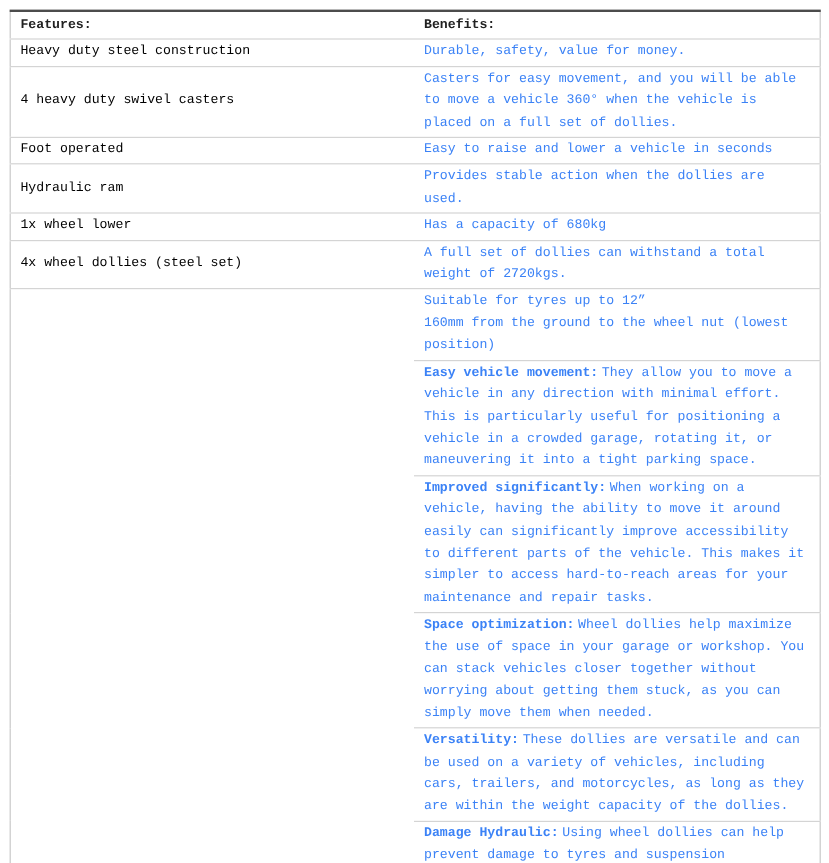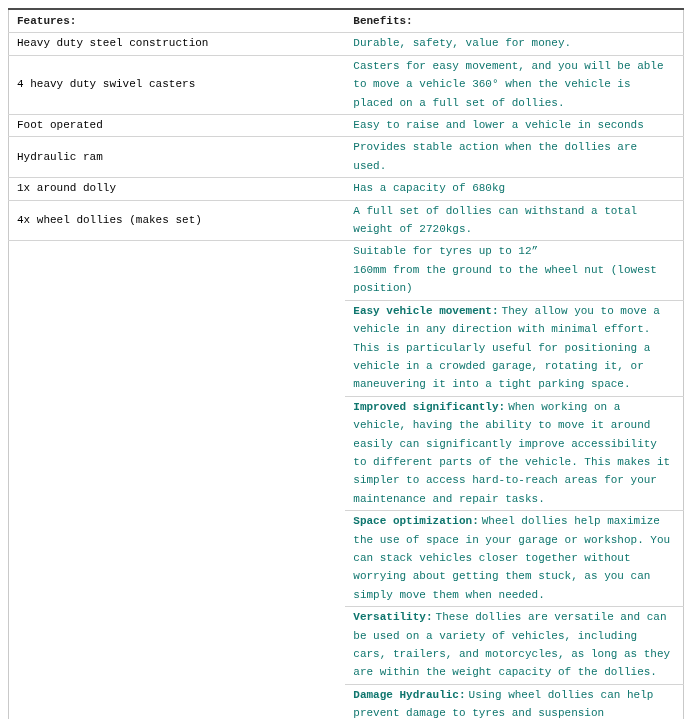--- a/index.html
+++ b/index.html
@@ -38,21 +38,21 @@
   th {
     font-weight: bold;
     color: #212121;
     padding-top: 2px;
     padding-bottom: 2px;
   }
   td.feature {
     color: #000000;
   }
   td.benefit {
-    color: #0f766e;
+    color: #3b82f6;
   }
   td.empty-cell {
     background: #ffffff;
   }
   .btext {
     white-space: pre-line;
   }
   b.lead {
     font-weight: bold;
     margin-right: 3px;
@@ -88,25 +88,25 @@
       </tr>
       <tr>
         <td class="feature">Foot operated</td>
         <td class="benefit"><span class="btext">Easy to raise and lower a vehicle in seconds</span></td>
       </tr>
       <tr>
         <td class="feature">Hydraulic ram</td>
         <td class="benefit"><span class="btext">Provides stable action when the dollies are used.</span></td>
       </tr>
       <tr>
-        <td class="feature">1x around dolly</td>
+        <td class="feature">1x wheel lower</td>
         <td class="benefit"><span class="btext">Has a capacity of 680kg</span></td>
       </tr>
       <tr>
-        <td class="feature">4x wheel dollies (makes set)</td>
+        <td class="feature">4x wheel dollies (steel set)</td>
         <td class="benefit"><span class="btext">A full set of dollies can withstand a total weight of 2720kgs.</span></td>
       </tr>
       <tr>
         <td class="feature empty-cell" rowspan="6"></td>
         <td class="benefit"><span class="btext">Suitable for tyres up to 12”
 160mm from the ground to the wheel nut (lowest position)</span></td>
       </tr>
       <tr>
         <td class="benefit"><b class="lead">Easy vehicle movement:</b><span class="btext">They allow you to move a vehicle in any direction with minimal effort. This is particularly useful for positioning a vehicle in a crowded garage, rotating it, or maneuvering it into a tight parking space.</span></td>
       </tr>

